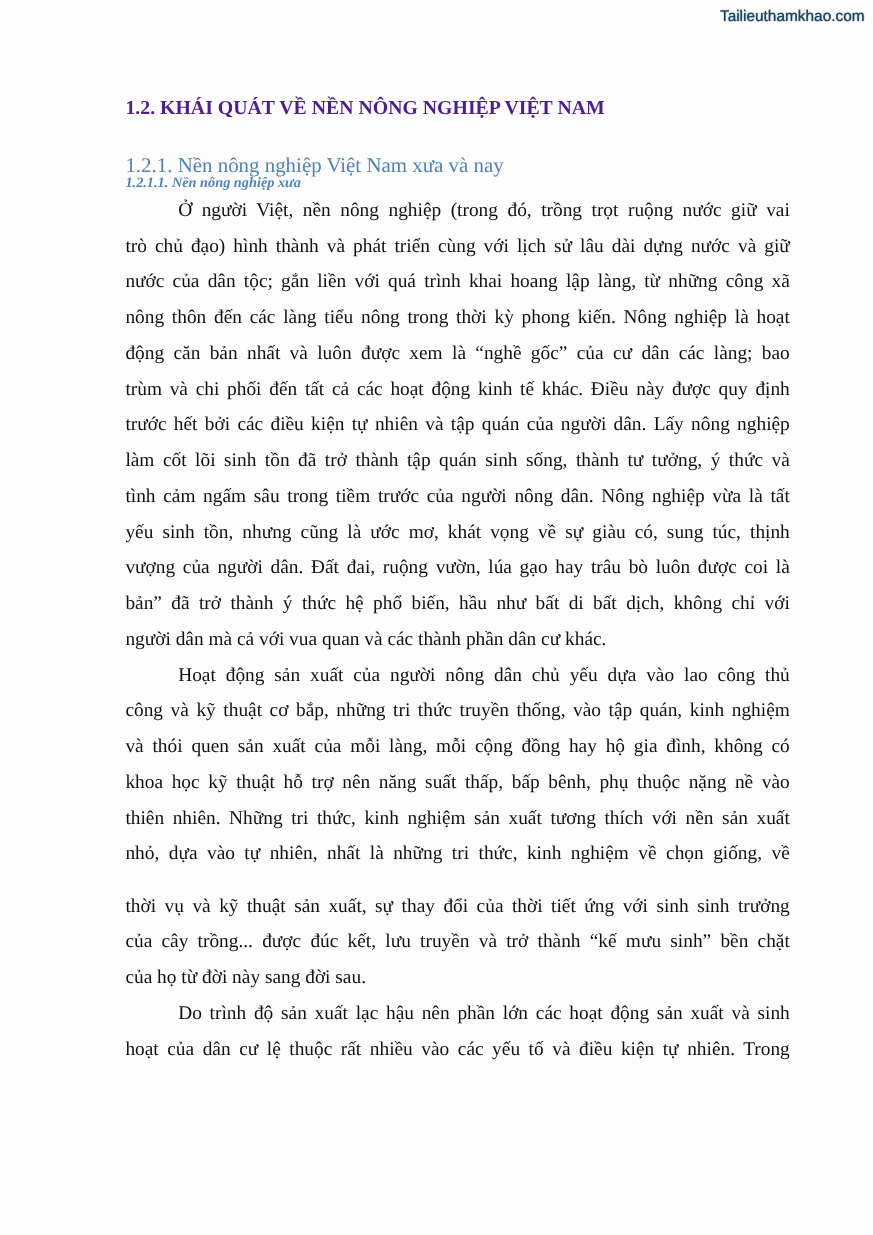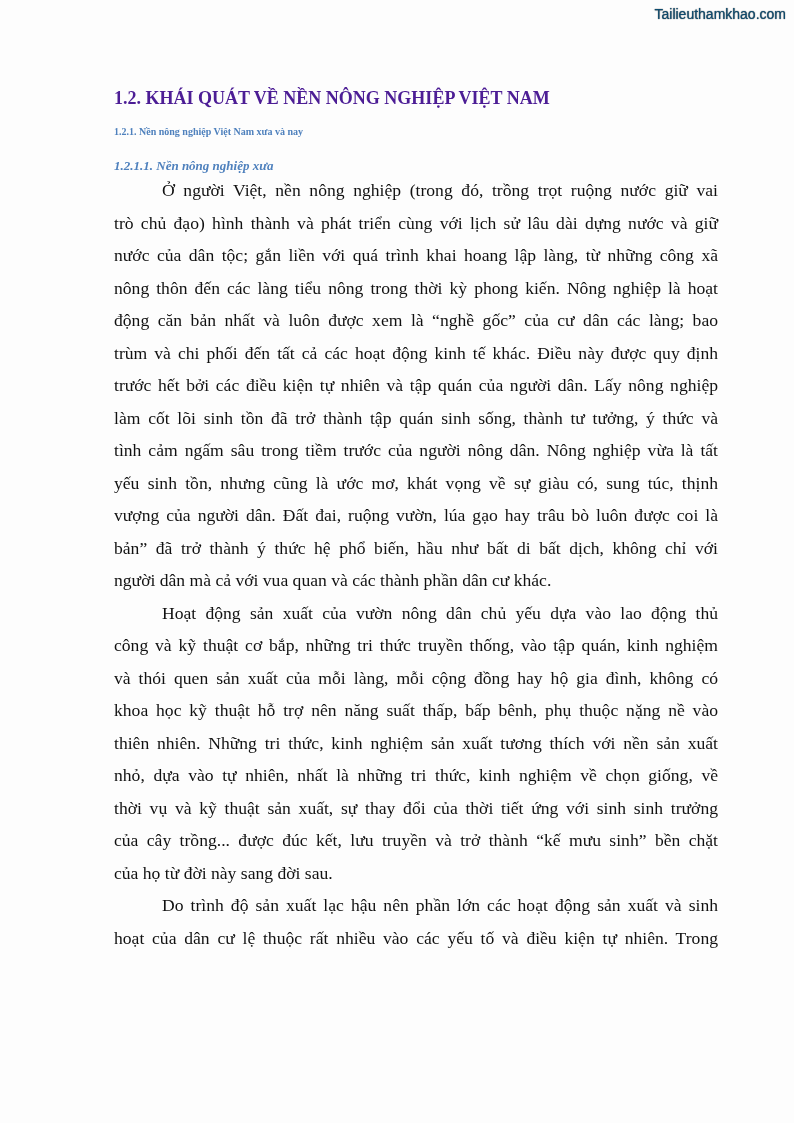--- a/index.html
+++ b/index.html
@@ -11,22 +11,22 @@
     position: absolute; top: 6px; right: 8px;
     font-family: "Liberation Sans", "DejaVu Sans", sans-serif;
     font-size: 14px; color: #0c4a6e; letter-spacing: 0px;
     text-shadow: 0 0 1px #777, 0 0 1px #777;
   }
   .h1 {
     position: absolute; left: 114px; top: 88px;
     font-size: 18px; font-weight: bold; color: #4c1d95; white-space: nowrap;
   }
   .h2 {
-    position: absolute; left: 114px; top: 126px;
-    font-size: 10px; font-weight: bold; color: #4F81BD; white-space: nowrap;
+    position: absolute; left: 114px; top: 140px;
+    font-size: 19px; font-weight: normal; color: #4F81BD; white-space: nowrap;
   }
   .h3 {
     position: absolute; left: 114px; top: 158px;
     font-size: 13px; font-weight: bold; font-style: italic; color: #4F81BD; white-space: nowrap;
   }
   .body-text {
     position: absolute; left: 114px; top: 174px; width: 604px;
   }
   .line {
     display: block; height: 32.5px; line-height: 32.5px;
@@ -57,27 +57,27 @@
     <span class="line" style="white-space: normal;">trước hết bởi các điều kiện tự nhiên và tập quán của người dân. Lấy nông nghiệp</span>
     <span class="line" style="white-space: normal;">làm cốt lõi sinh tồn đã trở thành tập quán sinh sống, thành tư tưởng, ý thức và</span>
     <span class="line" style="white-space: normal;">tình cảm ngấm sâu trong tiềm trước của người nông dân. Nông nghiệp vừa là tất</span>
     <span class="line" style="white-space: normal;">yếu sinh tồn, nhưng cũng là ước mơ, khát vọng về sự giàu có, sung túc, thịnh</span>
     <span class="line" style="white-space: normal;">vượng của người dân. Đất đai, ruộng vườn, lúa gạo hay trâu bò luôn được coi là</span>
     <span class="line" style="white-space: normal;">bản”  đã trở thành ý thức hệ phổ biến, hầu như bất di bất dịch, không chỉ với</span>
     <span class="line last" style="white-space: normal;">người dân mà cả với vua quan và các thành phần dân cư khác.</span>
   </div>
 
   <div>
-    <span class="line indent" style="white-space: normal;">Hoạt động sản xuất của vườn nông dân chủ yếu dựa vào lao động thủ</span>
+    <span class="line indent" style="white-space: normal;">Hoạt động sản xuất của người nông dân chủ yếu dựa vào lao công thủ</span>
     <span class="line" style="white-space: normal;">công và kỹ thuật cơ bắp, những tri thức truyền thống, vào tập quán, kinh nghiệm</span>
     <span class="line" style="white-space: normal;">và thói quen sản xuất của mỗi làng, mỗi cộng đồng hay hộ gia đình, không có</span>
     <span class="line" style="white-space: normal;">khoa học kỹ thuật hỗ trợ nên năng suất thấp, bấp bênh, phụ thuộc nặng nề vào</span>
     <span class="line" style="white-space: normal;">thiên nhiên. Những tri thức, kinh nghiệm sản xuất tương thích với nền sản xuất</span>
     <span class="line" style="white-space: normal;">nhỏ, dựa vào tự nhiên, nhất là những tri thức, kinh nghiệm về chọn giống, về</span>
-    <span class="line" style="white-space: normal;">thời vụ và kỹ thuật sản xuất, sự thay đổi của thời tiết ứng với sinh sinh trưởng</span>
+    <span class="line" style="white-space: normal; margin-top: 15px;">thời vụ và kỹ thuật sản xuất, sự thay đổi của thời tiết ứng với sinh sinh trưởng</span>
     <span class="line" style="white-space: normal;">của cây trồng... được đúc kết, lưu truyền và trở thành “kế mưu sinh” bền chặt</span>
     <span class="line last" style="white-space: normal;">của họ từ đời này sang đời sau.</span>
   </div>
 
   <div>
     <span class="line indent" style="white-space: normal;">Do trình độ sản xuất lạc hậu nên phần lớn các hoạt động sản xuất và sinh</span>
     <span class="line" style="white-space: normal;">hoạt của dân cư lệ thuộc rất nhiều vào các yếu tố và điều kiện tự nhiên. Trong</span>
   </div>
 </div>
 

